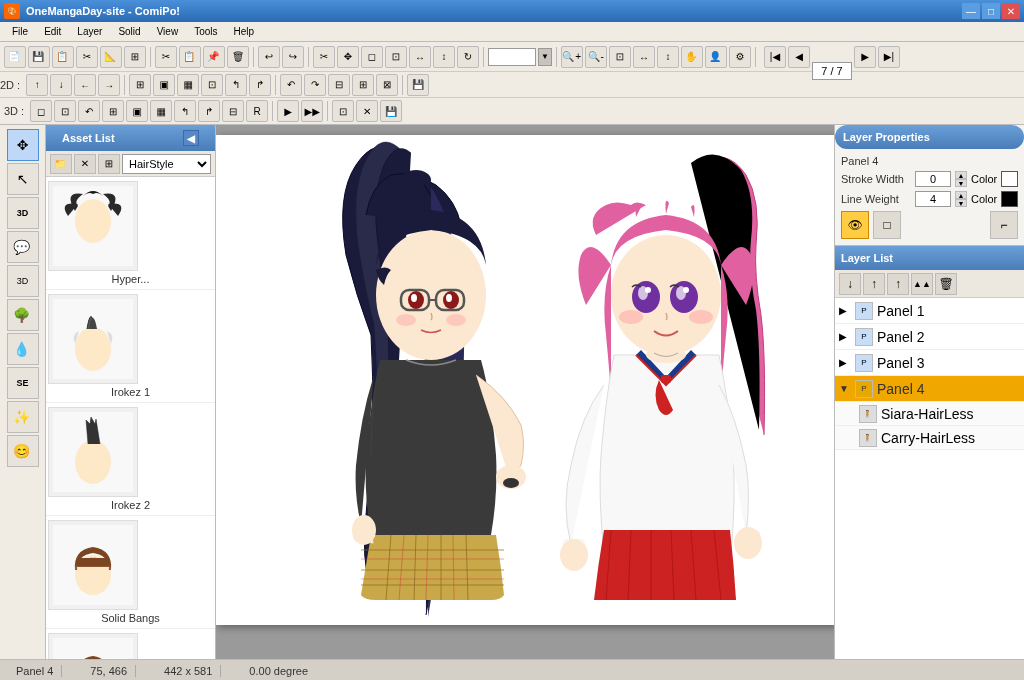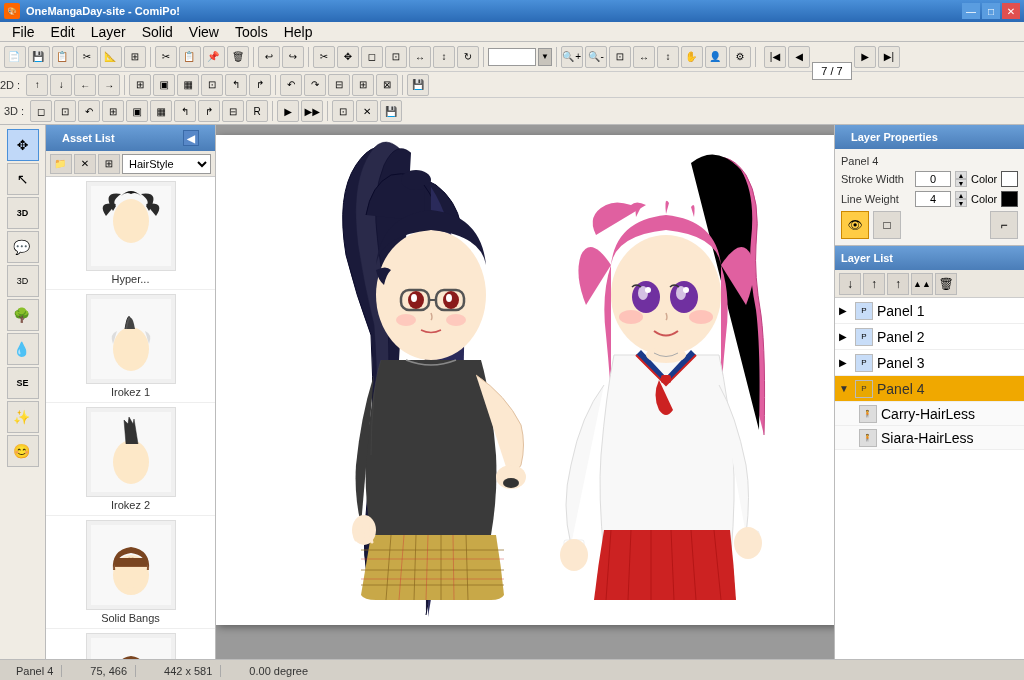--- a/index.html
+++ b/index.html
@@ -30,21 +30,21 @@
       height: 20px;
       background: #f0ece4;
       display: flex;
       align-items: center;
       border-bottom: 1px solid #bbb;
       padding: 0 4px;
     }
     #menu-bar .menu-item {
       padding: 2px 8px;
       cursor: pointer;
-      font-size: 14px;
+      font-size: 10px;
     }
 
     
     #toolbar-area {
       background: #f0ece4;
       border-bottom: 1px solid #bbb;
     }
     #toolbar-row1 {
       height: 30px;
       display: flex;
@@ -181,21 +181,20 @@
       padding: 0 2px;
     }
     #asset-list {
       flex: 1;
       overflow-y: auto;
       background: white;
     }
     .asset-item {
       display: flex;
       flex-direction: column;
-      align-items: center;
       padding: 4px 2px;
       border-bottom: 1px solid #eee;
       cursor: pointer;
     }
     .asset-thumb {
       width: 90px;
       height: 90px;
       background: #f0f0f0;
       border: 1px solid #ddd;
       display: flex;
@@ -249,25 +248,26 @@
     
     #layer-props {
       padding: 6px;
       border-bottom: 1px solid #bbb;
     }
     #layer-props-header {
       height: 24px;
       background: linear-gradient(to bottom, #6a9fd8, #4a7db8);
       display: flex;
       align-items: center;
-      padding: 0 16px;
+      padding: 0 8px;
       color: white;
       font-size: 11px;
       font-weight: bold;
       margin: -6px -6px 6px -6px;
+      border-radius: 12px;
     }
     .prop-row {
       display: flex;
       align-items: center;
       gap: 4px;
       margin-bottom: 4px;
       font-size: 11px;
     }
     .prop-label { color: #333; min-width: 70px; }
     .prop-input {
@@ -873,25 +873,25 @@
           <div class="layer-icon" style="background:#c8ddf8;font-size:8px;">P</div>
           <span class="layer-name">Panel 3</span>
         </div>
         <div class="layer-item active">
           <span class="layer-expand">▼</span>
           <div class="layer-icon" style="background:#e8a800;font-size:8px;">P</div>
           <span class="layer-name">Panel 4</span>
         </div>
         <div class="sub-layer-item">
           <div class="layer-icon" style="background:#ddd;font-size:7px;">🧍</div>
-          <span class="layer-name">Carry-HairLess</span>
+          <span class="layer-name">Siara-HairLess</span>
         </div>
         <div class="sub-layer-item">
           <div class="layer-icon" style="background:#ddd;font-size:7px;">🧍</div>
-          <span class="layer-name">Siara-HairLess</span>
+          <span class="layer-name">Carry-HairLess</span>
         </div>
       </div>
     </div>
   </div>
 </div>
 
 <div id="status-bar">
   <div class="status-section">
     <span>Panel 4</span>
   </div>

